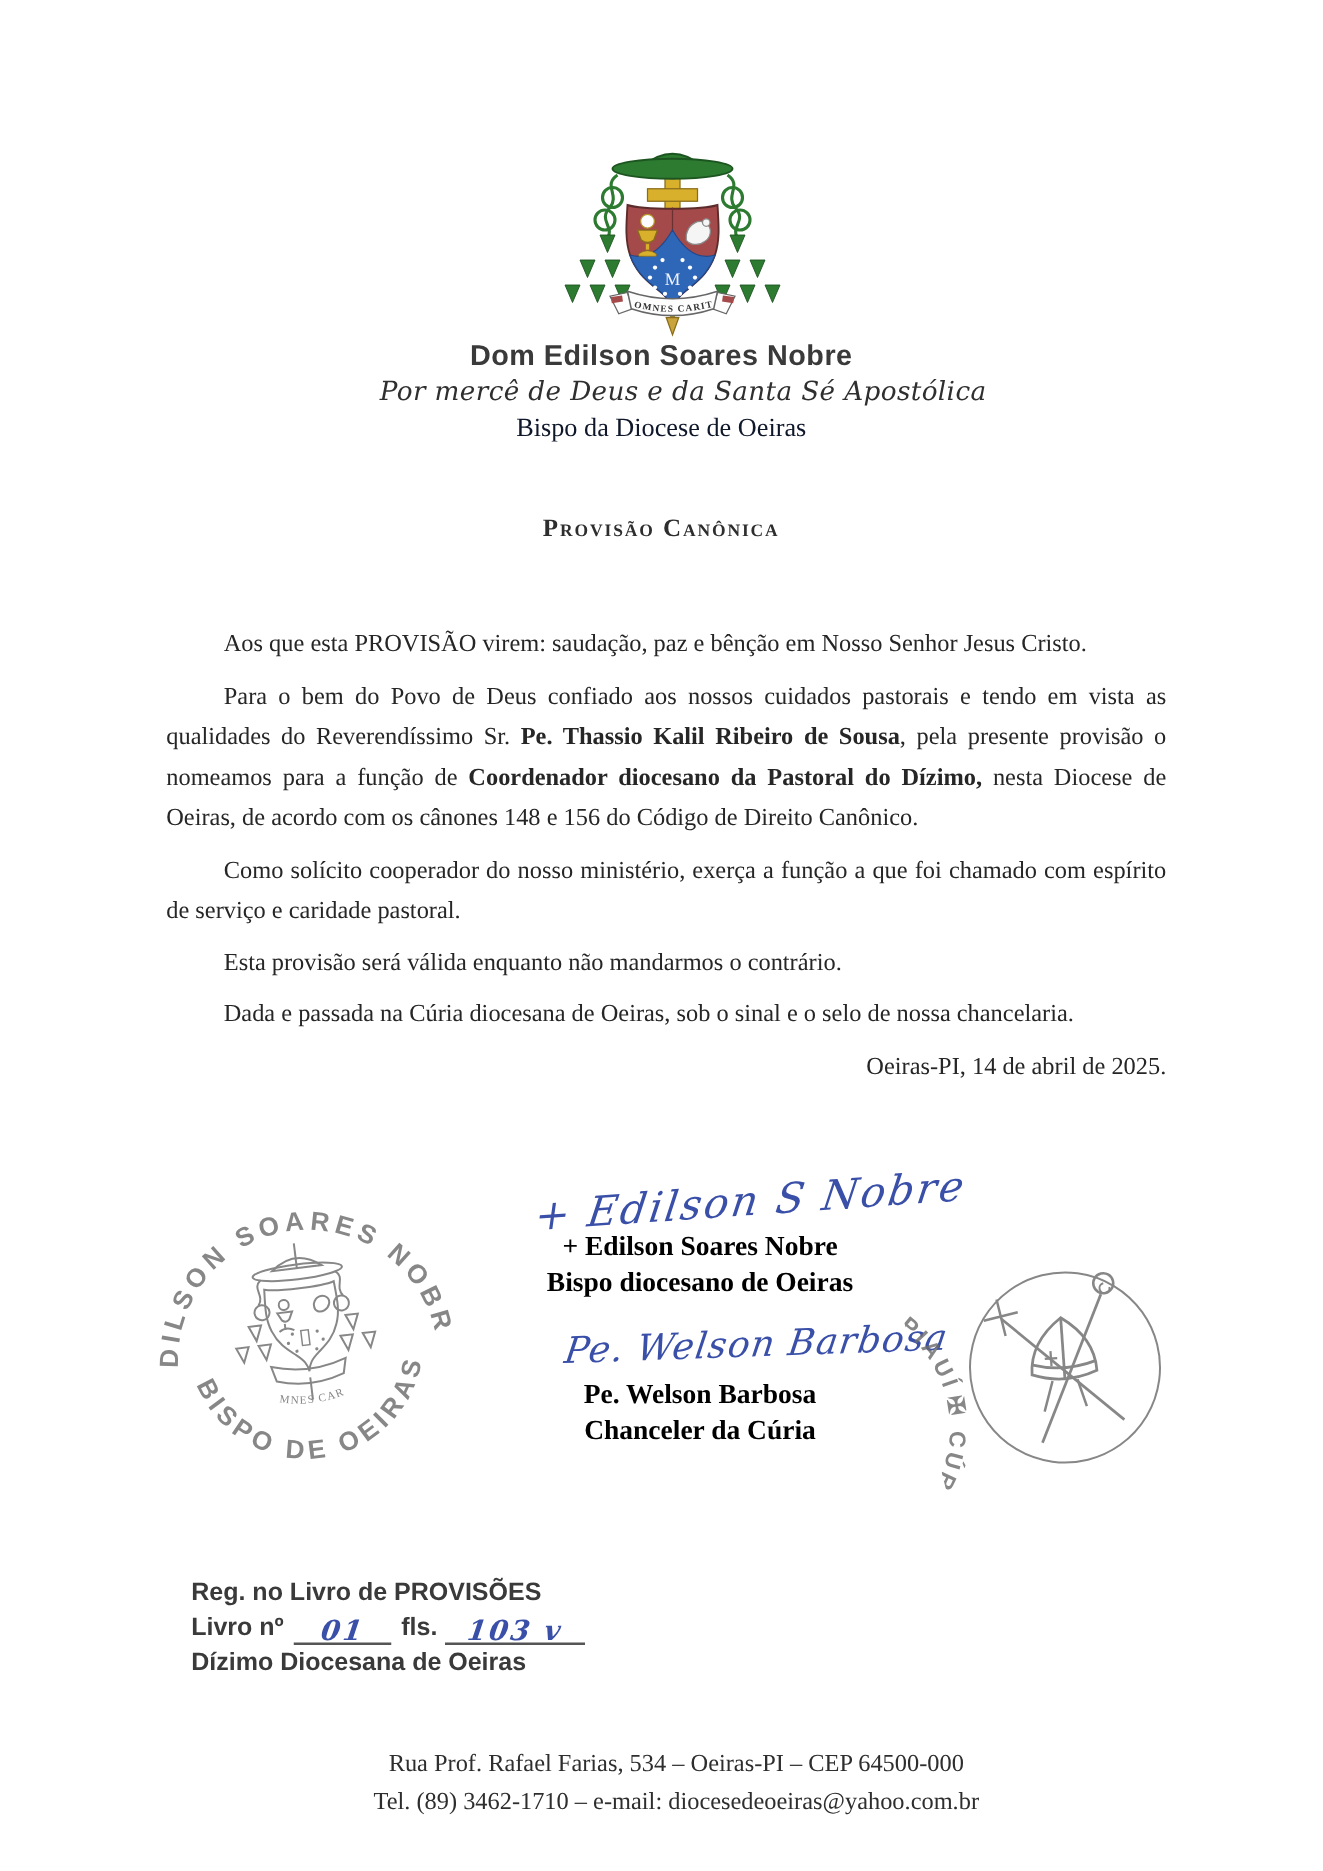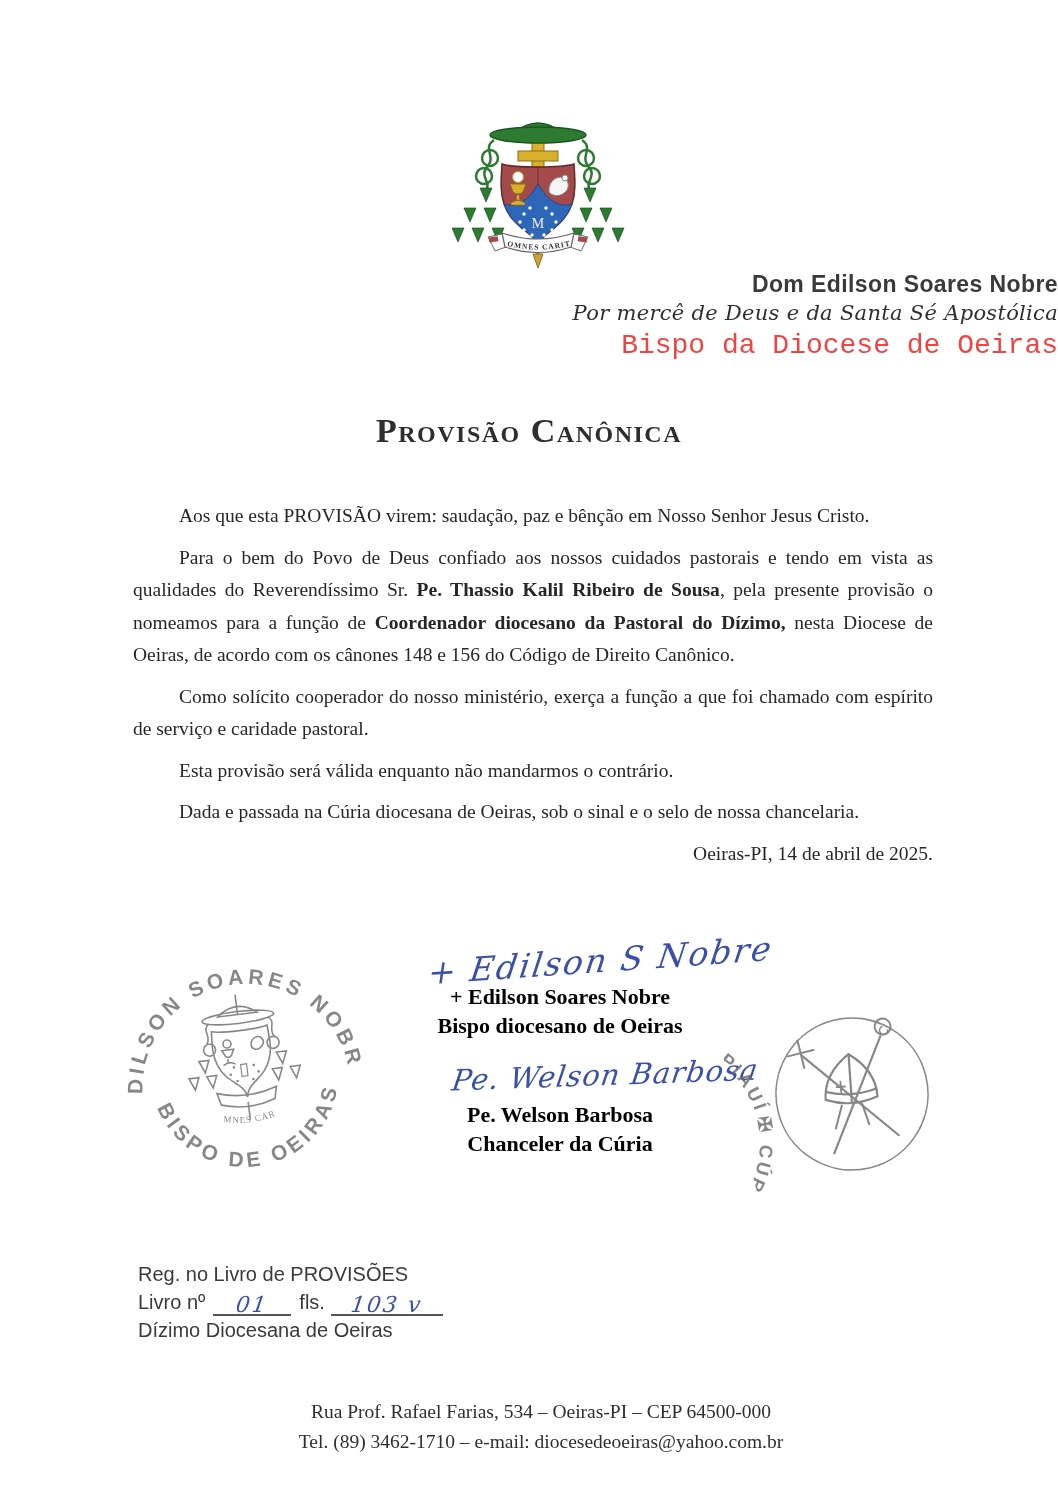--- a/index.html
+++ b/index.html
@@ -4,28 +4,28 @@
 <style>
   html,body { margin:0; padding:0; background:#9a9a9a; }
   .page {
     position:relative; width:1058px; height:1497px; margin:0 auto;
     background:#ffffff; overflow:hidden;
     font-family:"Liberation Serif", serif; color:#2a2a2a;
   }
 
   
   .crest { position:absolute; left:448px; top:118px; }
-  .header-block { position:absolute; top:271px; left:0; width:100%; text-align:right; }
+  .header-block { position:absolute; top:271px; left:0; width:100%; text-align:center; }
   .hdr-name  { font-family:"Liberation Sans",sans-serif; font-weight:bold; font-size:23px; color:#3a3a3a; letter-spacing:.4px; }
   .hdr-motto { font-family:"DejaVu Serif",serif; font-style:italic; font-size:21px; color:#2f2f2f; margin-top:3px; letter-spacing:.3px;padding-left:35px; }
-  .hdr-role  { font-family:Liberation Mono, monospace; font-size:28px; color:#ef4444; margin-top:5px; }
+  .hdr-role  { font-family:Liberation Serif, serif; font-size:21px; color:#0f172a; margin-top:5px; }
 
   .doc-title {
     position:absolute; top:412px; left:0; width:100%; text-align:center;
-    font-family:"Liberation Serif",serif; font-weight:bold; font-size:34px;
+    font-family:"Liberation Serif",serif; font-weight:bold; font-size:20px;
     font-variant:small-caps; letter-spacing:1.5px; color:#2e2e2e;
   }
 
   
   .body-text {
     position:absolute; top:500px; left:133px; width:812px;
     font-size:19.5px; line-height:32.5px; text-align:justify; color:#262626;
   }
   .body-text p { margin:0 12px 9px 0; text-indent:46px; }
   .body-text .date-line { text-align:right; text-indent:0; margin-top:6px; }
@@ -38,22 +38,22 @@
                font-weight:bold; font-size:22px; line-height:29px; color:#000000; }
   .sig-bishop { top:982px; }
   .sig-chancellor { top:1100px; }
 
   
   .stamp { position:absolute; opacity:.82; }
   .stamp-bishop { left:120px; top:954px; transform:rotate(-7deg); }
   .stamp-curia  { left:736px; top:978px; transform:rotate(-14deg); }
 
   
-  .reg-block { position:absolute; left:138px; top:1260px;
-               font-family:"Liberation Sans",sans-serif; font-size:20px; line-height:28px; color:#3a3a3a; }
+  .reg-block { position:absolute; left:153px; top:1260px;
+               font-family:"Liberation Sans",sans-serif; font-size:20px; line-height:28px; color:#3a3a3a;font-weight:bold; }
   .reg-fill { display:inline-block; border-bottom:2px solid #555; text-align:center; height:22px; vertical-align:bottom; }
   .reg-fill.book { width:78px; margin:0 8px; }
   .reg-fill.folio { width:112px; margin-left:6px; }
   .hw-small { font-family:"DejaVu Serif",serif; font-style:italic; font-size:22px; color:#3a50a8;
               position:relative; top:-1px; letter-spacing:2px; transform:skewX(-8deg); display:inline-block; }
 
   
   .footer { position:absolute; top:1397px; left:12px; width:100%; text-align:center;
             font-size:19.5px; line-height:30px; color:#2e2e2e; }
 </style>

